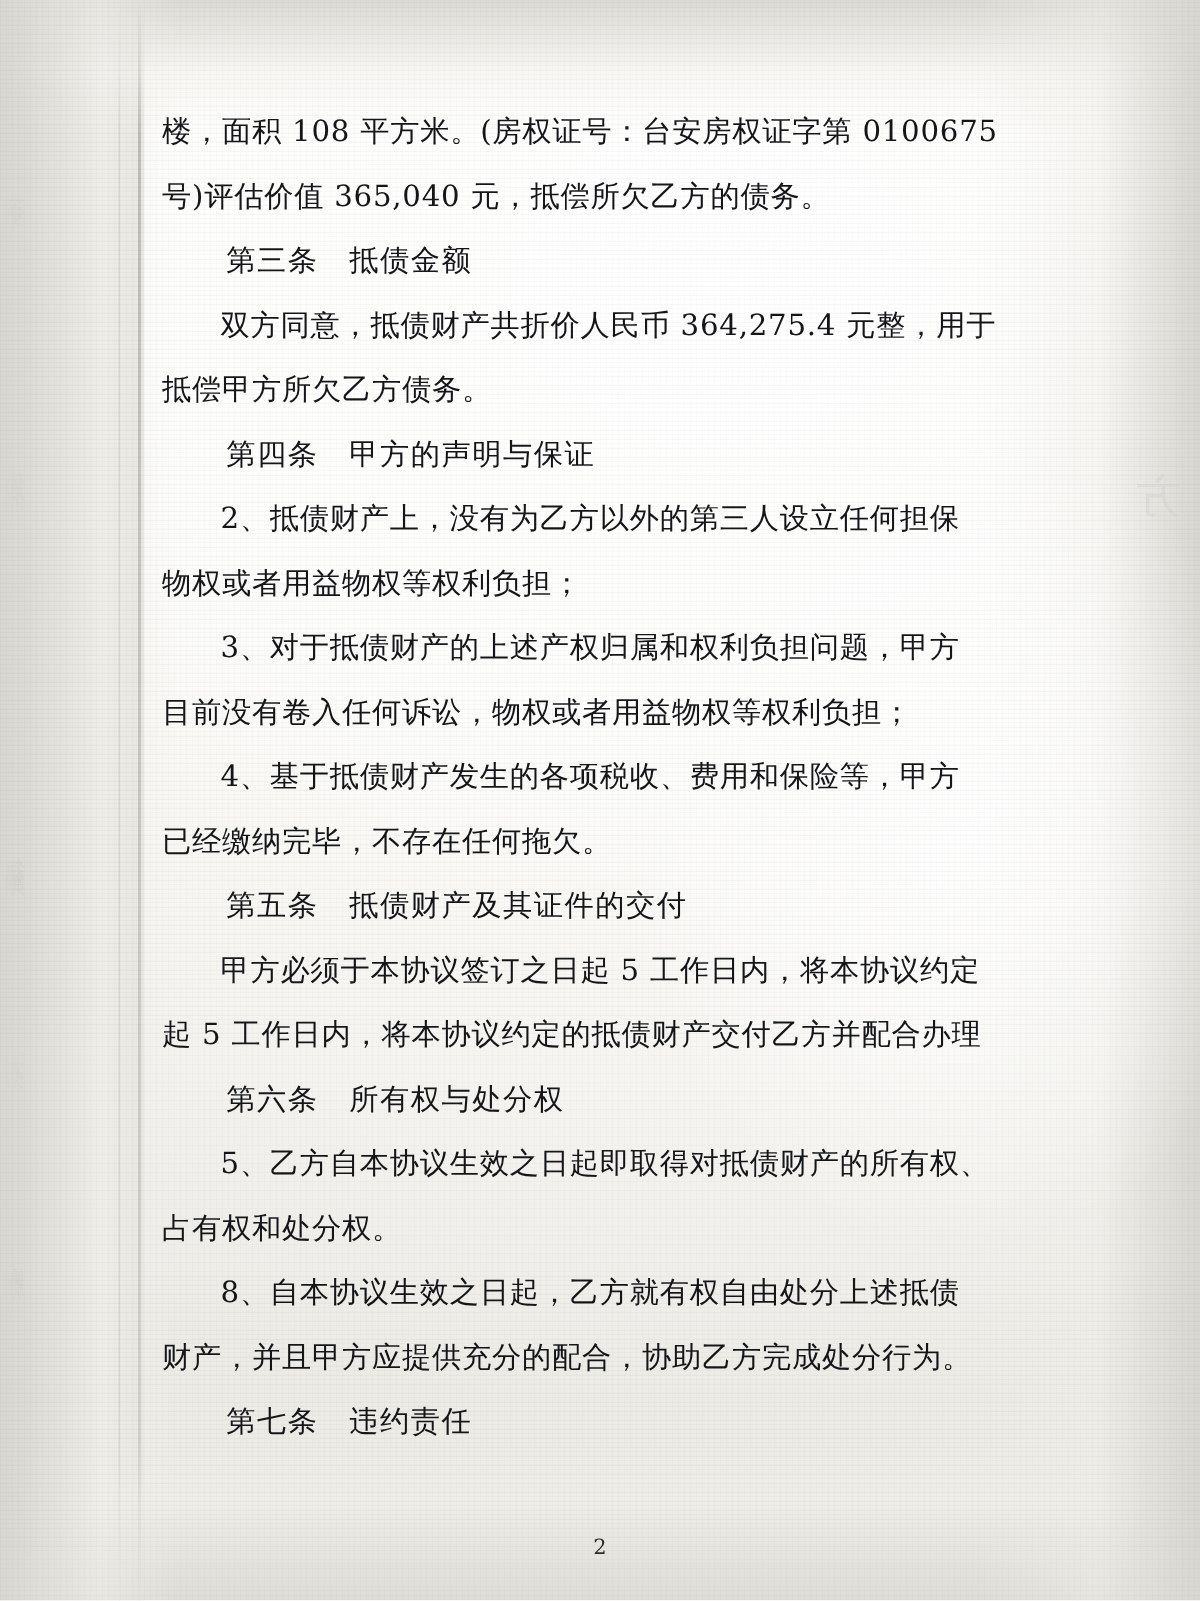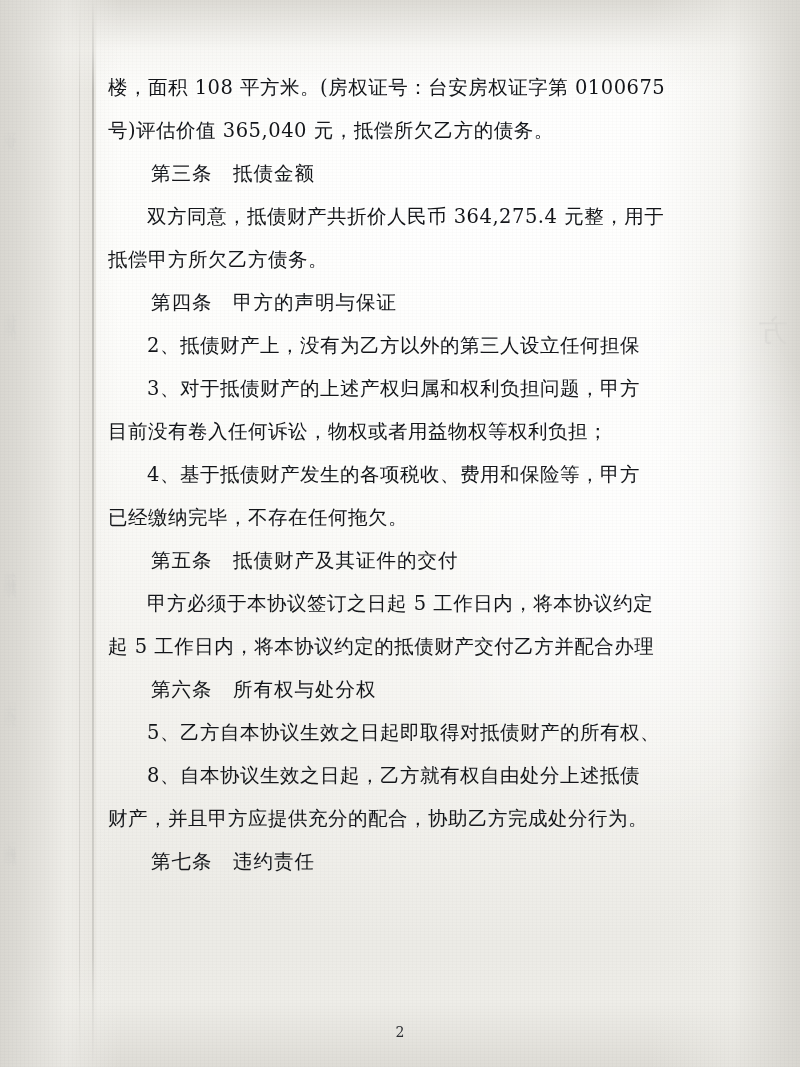--- a/index.html
+++ b/index.html
@@ -177,29 +177,31 @@
   <div class="gloss"></div>
 
   <div class="doc" id="doc-body">
       <p class="ind1">楼，面积 108 平方米。(房权证号：台安房权证字第 0100675</p>
       <p class="ind1">号)评估价值 365,040 元，抵偿所欠乙方的债务。</p>
       <p class="head">第三条　抵债金额</p>
       <p class="ind2">双方同意，抵债财产共折价人民币 364,275.4 元整，用于</p>
       <p class="ind1">抵偿甲方所欠乙方债务。</p>
       <p class="head">第四条　甲方的声明与保证</p>
       <p class="ind2">2、抵债财产上，没有为乙方以外的第三人设立任何担保</p>
+      <p class="ind1">物权或者用益物权等权利负担；</p>
       <p class="ind2">3、对于抵债财产的上述产权归属和权利负担问题，甲方</p>
       <p class="ind1">目前没有卷入任何诉讼，物权或者用益物权等权利负担；</p>
       <p class="ind2">4、基于抵债财产发生的各项税收、费用和保险等，甲方</p>
       <p class="ind1">已经缴纳完毕，不存在任何拖欠。</p>
       <p class="head">第五条　抵债财产及其证件的交付</p>
       <p class="ind2">甲方必须于本协议签订之日起 5 工作日内，将本协议约定</p>
       <p class="ind1">起 5 工作日内，将本协议约定的抵债财产交付乙方并配合办理</p>
       <p class="head">第六条　所有权与处分权</p>
       <p class="ind2">5、乙方自本协议生效之日起即取得对抵债财产的所有权、</p>
+      <p class="ind1">占有权和处分权。</p>
       <p class="ind2">8、自本协议生效之日起，乙方就有权自由处分上述抵债</p>
       <p class="ind1">财产，并且甲方应提供充分的配合，协助乙方完成处分行为。</p>
       <p class="head">第七条　违约责任</p>
     </div>
 
   <div class="pagenum">2</div>
   <div class="noise"></div>
 </div>
 
 </body></html>

